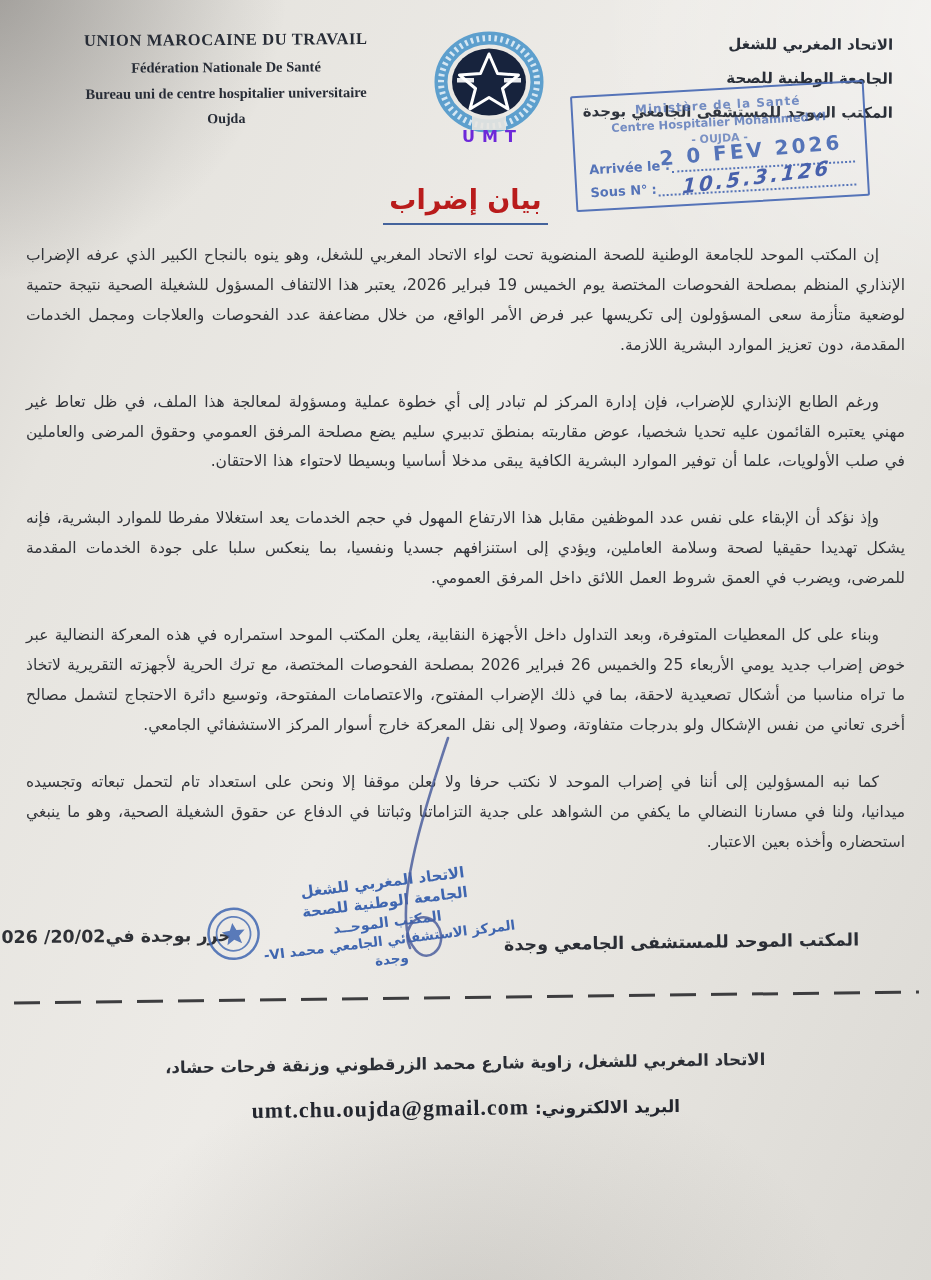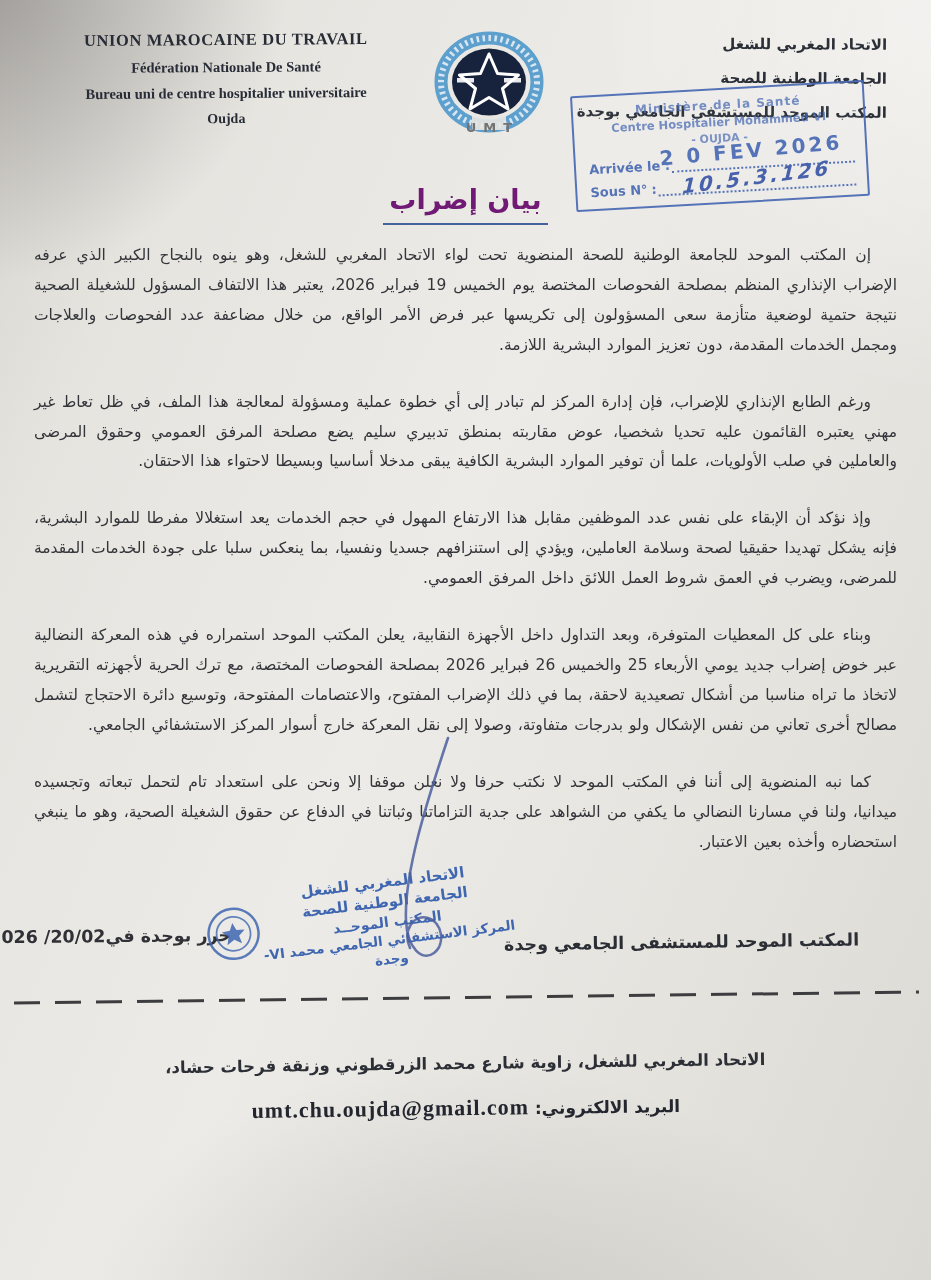--- a/index.html
+++ b/index.html
@@ -9,32 +9,32 @@
     color:#2f3136;
     background:
       radial-gradient(55% 40% at -2% -2%, rgba(70,68,66,.38), rgba(70,68,66,0) 60%),
       radial-gradient(60% 45% at 103% 2%, rgba(255,255,255,.5), rgba(255,255,255,0) 65%),
       radial-gradient(70% 35% at 50% 104%, rgba(120,117,112,.22), rgba(120,117,112,0) 60%),
       linear-gradient(113deg,#d6d3ce 0%,#e6e4df 16%,#edebe7 46%,#e5e3de 74%,#dbd9d4 100%);
   }
   .page{position:relative;width:100%;height:100%;}
 
   
-  .header{display:flex;align-items:flex-start;padding:22px 18px 0 40px;}
+  .header{display:flex;align-items:flex-start;padding:22px 12px 0 40px;}
   .hdr-left{width:372px;text-align:center;font-family:"Liberation Serif","DejaVu Serif",serif;
     color:#272c36;padding-top:8px;transform:rotate(-.4deg);}
   .hdr-left .fr1{font-weight:bold;font-size:16.5px;letter-spacing:.6px;margin-bottom:9px;}
   .hdr-left .fr2{font-weight:bold;font-size:14.5px;margin-bottom:9px;}
   .hdr-left .fr3{font-weight:bold;font-size:14.5px;margin-bottom:9px;}
   .hdr-left .fr4{font-weight:bold;font-size:14px;}
 
   .hdr-logo{position:relative;width:142px;height:128px;flex:0 0 auto;margin-left:6px;}
   .hdr-logo svg{position:absolute;left:8px;top:6px;}
-  .logo-label{position:absolute;left:50%;top:98px;transform:translateX(-50%);
-    font-weight:bold;font-size:13px;letter-spacing:7px;color:#737373;padding-left:7px;}
+  .logo-label{position:absolute;left:50%;top:105px;transform:translateX(-50%);
+    font-weight:bold;font-size:16px;letter-spacing:7px;color:#6d28d9;padding-left:7px;}
 
   .hdr-right{flex:1;text-align:right;direction:rtl;padding:6px 26px 0 0;
     font-weight:bold;font-size:15px;line-height:2.25;color:#2a2f38;transform:rotate(.3deg);}
 
   
   .arrival-stamp{position:absolute;top:88px;right:64px;width:272px;
     border:2.5px solid #4a6bb5;border-radius:2px;padding:7px 9px 9px;
     color:#4a6bb5;transform:rotate(-3.2deg);opacity:.93;background:rgba(255,255,255,.03);}
   .arrival-stamp .ms{font-weight:bold;text-align:center;line-height:1.45;}
   .arrival-stamp .ms1{font-size:12px;letter-spacing:1px;opacity:.8;}
@@ -44,26 +44,26 @@
   .stamp-row .lead{white-space:nowrap;margin-left:4px;}
   .dotted{flex:1;border-bottom:2px dotted #4a6bb5;height:14px;margin:0 2px;}
   .big-date{position:absolute;right:14px;top:-14px;font-size:20px;font-weight:bold;
     letter-spacing:3px;transform:rotate(-2deg);white-space:nowrap;}
   .hand-num{position:absolute;right:26px;top:-10px;font-size:20px;font-weight:bold;
     font-style:italic;color:#3c57a8;transform:rotate(-4deg) skewX(-10deg);
     letter-spacing:3px;white-space:nowrap;}
 
   
   .title{direction:rtl;text-align:center;margin:34px 0 10px;font-size:27px;font-weight:bold;
-    color:#701a75;}
+    color:#b91c1c;}
   .title span{border-bottom:2.5px solid #44639c;padding:0 6px 8px;}
 
   
   .body{direction:rtl;padding:16px 26px 0;text-align:justify;}
-  .body p{margin:0 8px 27px;font-size:15.5px;line-height:1.93;text-indent:26px;
+  .body p{margin:0 0 27px;font-size:15.5px;line-height:1.93;text-indent:26px;
     color:#33353a;word-spacing:1px;}
 
   
   .closing{position:relative;height:142px;}
   .date-line{position:absolute;right:700px;left:24px;top:42px;direction:rtl;text-align:left;
     font-weight:bold;font-size:17.5px;white-space:nowrap;transform:rotate(-.5deg);}
   .signoff{position:absolute;right:72px;top:48px;direction:rtl;font-weight:bold;
     font-size:17.5px;color:#2b2e35;transform:rotate(-.8deg);}
 
   .sig-stamp{position:absolute;left:252px;top:-12px;width:270px;direction:rtl;text-align:center;
@@ -136,21 +136,21 @@
     </div>
   </div>
 
   <h1 class="title"><span>بيان إضراب</span></h1>
 
   <main class="body">
     <p>إن المكتب الموحد للجامعة الوطنية للصحة المنضوية تحت لواء الاتحاد المغربي للشغل، وهو ينوه بالنجاح الكبير الذي عرفه الإضراب الإنذاري المنظم بمصلحة الفحوصات المختصة يوم الخميس 19 فبراير 2026، يعتبر هذا الالتفاف المسؤول للشغيلة الصحية نتيجة حتمية لوضعية متأزمة سعى المسؤولون إلى تكريسها عبر فرض الأمر الواقع، من خلال مضاعفة عدد الفحوصات والعلاجات ومجمل الخدمات المقدمة، دون تعزيز الموارد البشرية اللازمة.</p>
     <p>ورغم الطابع الإنذاري للإضراب، فإن إدارة المركز لم تبادر إلى أي خطوة عملية ومسؤولة لمعالجة هذا الملف، في ظل تعاط غير مهني يعتبره القائمون عليه تحديا شخصيا، عوض مقاربته بمنطق تدبيري سليم يضع مصلحة المرفق العمومي وحقوق المرضى والعاملين في صلب الأولويات، علما أن توفير الموارد البشرية الكافية يبقى مدخلا أساسيا وبسيطا لاحتواء هذا الاحتقان.</p>
     <p>وإذ نؤكد أن الإبقاء على نفس عدد الموظفين مقابل هذا الارتفاع المهول في حجم الخدمات يعد استغلالا مفرطا للموارد البشرية، فإنه يشكل تهديدا حقيقيا لصحة وسلامة العاملين، ويؤدي إلى استنزافهم جسديا ونفسيا، بما ينعكس سلبا على جودة الخدمات المقدمة للمرضى، ويضرب في العمق شروط العمل اللائق داخل المرفق العمومي.</p>
     <p>وبناء على كل المعطيات المتوفرة، وبعد التداول داخل الأجهزة النقابية، يعلن المكتب الموحد استمراره في هذه المعركة النضالية عبر خوض إضراب جديد يومي الأربعاء 25 والخميس 26 فبراير 2026 بمصلحة الفحوصات المختصة، مع ترك الحرية لأجهزته التقريرية لاتخاذ ما تراه مناسبا من أشكال تصعيدية لاحقة، بما في ذلك الإضراب المفتوح، والاعتصامات المفتوحة، وتوسيع دائرة الاحتجاج لتشمل مصالح أخرى تعاني من نفس الإشكال ولو بدرجات متفاوتة، وصولا إلى نقل المعركة خارج أسوار المركز الاستشفائي الجامعي.</p>
-    <p>كما نبه المنضوية إلى أننا في المكتب الموحد لا نكتب حرفا ولا نعلن موقفا إلا ونحن على استعداد تام لتحمل تبعاته وتجسيده ميدانيا، ولنا في مسارنا النضالي ما يكفي من الشواهد على جدية التزاماتنا وثباتنا في الدفاع عن حقوق الشغيلة الصحية، وهو ما ينبغي استحضاره وأخذه بعين الاعتبار.</p>
+    <p>كما نبه المسؤولين إلى أننا في إضراب الموحد لا نكتب حرفا ولا نعلن موقفا إلا ونحن على استعداد تام لتحمل تبعاته وتجسيده ميدانيا، ولنا في مسارنا النضالي ما يكفي من الشواهد على جدية التزاماتنا وثباتنا في الدفاع عن حقوق الشغيلة الصحية، وهو ما ينبغي استحضاره وأخذه بعين الاعتبار.</p>
   </main>
 
   <section class="closing">
     <div class="date-line">حرر بوجدة في20/02/ 2026</div>
 
     <div class="sig-stamp">
       <svg class="sig-emblem" width="58" height="58" viewBox="0 0 58 58">
         <circle cx="29" cy="29" r="25" fill="none" stroke="#3f66b0" stroke-width="2.5" opacity=".85"></circle>
         <circle cx="29" cy="29" r="17" fill="none" stroke="#3f66b0" stroke-width="1.8" opacity=".8"></circle>
         <path d="M29 18 L32.3 25.6 L40.5 26.2 L34.3 31.5 L36.4 39.5 L29 35 L21.6 39.5 L23.7 31.5 L17.5 26.2 L25.7 25.6 Z" fill="#3f66b0" opacity=".85"></path>

